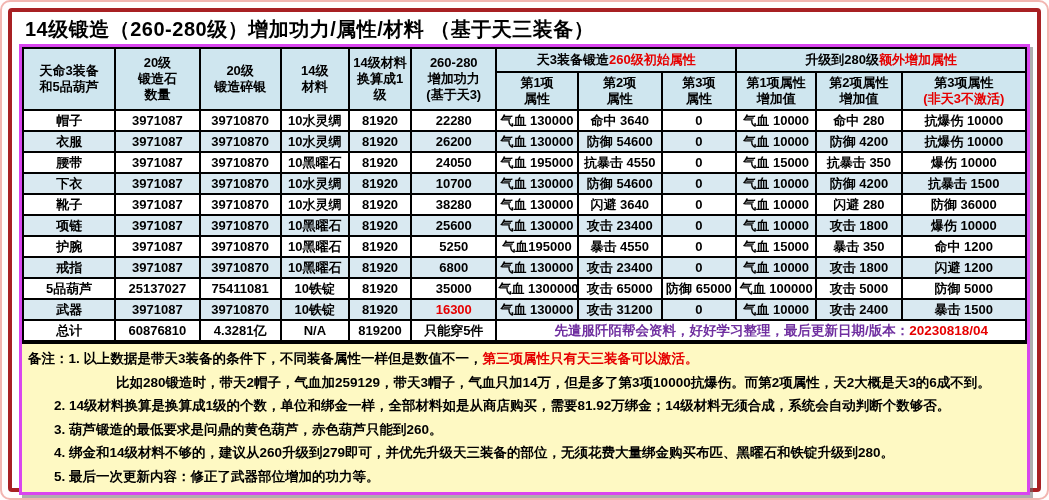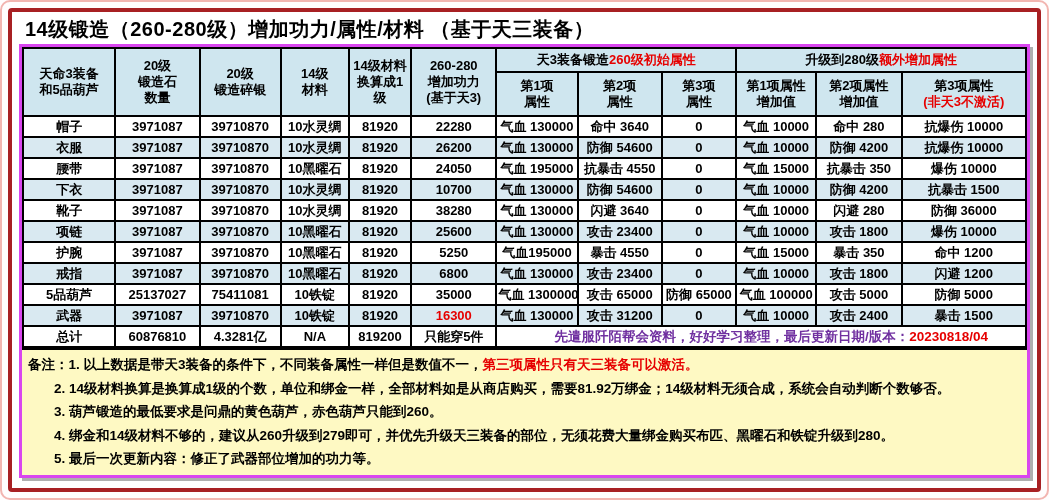--- a/index.html
+++ b/index.html
@@ -44,21 +44,21 @@
     font-weight:bold;
     overflow:hidden;
   }
   thead th {
     background:#cfe6ef;
     font-size:13px;
     line-height:16px;
     white-space:pre-line;
   }
   thead tr.group-row th { height:24px; }
-  thead tr.sub-row th { height:44px; }
+  thead tr.sub-row th { height:38px; }
   tbody td, tfoot td {
     height:21px;
     font-size:13px;
     white-space:nowrap;
   }
   tbody tr:nth-child(even) td { background:#d9e9f1; }
   .red { color:#e60000; }
   .purple { color:#7030a0;margin-left:20px; }
   .total-note { text-align:center; font-size:13.5px; }
   .notes {
@@ -278,19 +278,20 @@
           <td>N/A</td>
           <td>819200</td>
           <td>只能穿5件</td>
           <td colspan="6" class="total-note"><span class="purple">先遣服阡陌帮会资料，好好学习整理，最后更新日期/版本：</span><span class="red">20230818/04</span></td>
         </tr>
       </tfoot>
     </table>
 
     <div class="notes">
       <div class="note-line"><span>备注：</span><span>1. 以上数据是带天3装备的条件下，不同装备属性一样但是数值不一，</span><span class="red">第三项属性只有天三装备可以激活。</span></div>
+      <div class="note-line indent-sub">比如280锻造时，带天2帽子，气血加259129，带天3帽子，气血只加14万，但是多了第3项10000抗爆伤。而第2项属性，天2大概是天3的6成不到。</div>
       <div class="note-line indent-num">2. 14级材料换算是换算成1级的个数，单位和绑金一样，全部材料如是从商店购买，需要81.92万绑金；14级材料无须合成，系统会自动判断个数够否。</div>
       <div class="note-line indent-num">3. 葫芦锻造的最低要求是问鼎的黄色葫芦，赤色葫芦只能到260。</div>
       <div class="note-line indent-num">4. 绑金和14级材料不够的，建议从260升级到279即可，并优先升级天三装备的部位，无须花费大量绑金购买布匹、黑曜石和铁锭升级到280。</div>
       <div class="note-line indent-num">5. 最后一次更新内容：修正了武器部位增加的功力等。</div>
     </div>
   </div>
 </div>
 
 </body></html>

